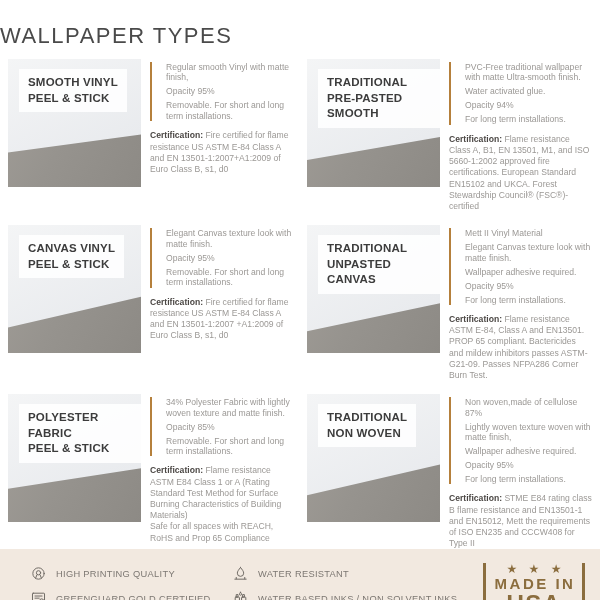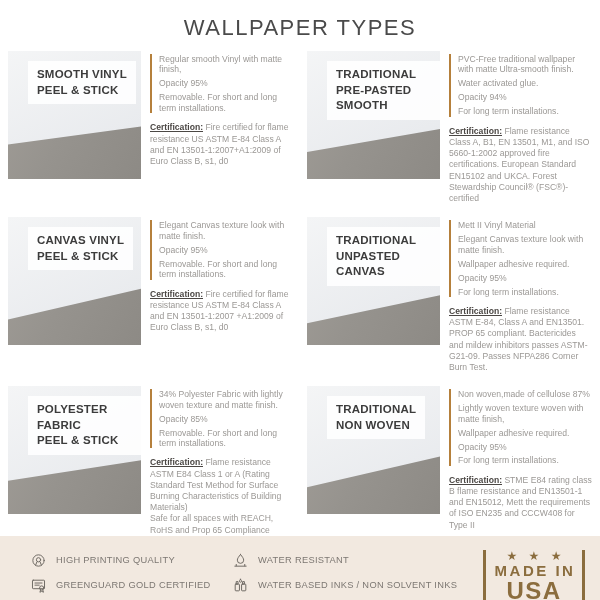--- a/index.html
+++ b/index.html
@@ -2,21 +2,21 @@
 <html><head>
 <meta charset="utf-8">
 <style>
   html,body{margin:0;padding:0;}
   body{
     width:600px;height:600px;overflow:hidden;background:#ffffff;
     font-family:"Liberation Sans", sans-serif;
     display:flex;flex-direction:column;box-sizing:border-box;
   }
   
-  .header{padding-top:15px;text-align:center;}
+  .header{padding-top:23px;text-align:left;}
   .page-title{
     margin:0;font-size:22px;font-weight:500;color:#4a4a4a;
     letter-spacing:1.5px;
   }
   
   .grid{
     display:grid;grid-template-columns:1fr 1fr;
     gap:13px 14px;padding:10px 8px 0 8px;
   }
   .cell{display:flex;gap:9px;min-height:128px;}
@@ -29,31 +29,31 @@
     position:absolute;inset:0;
     background:linear-gradient(120deg,#a39f99 0%,#96938e 50%,#8d8a85 100%);
   }
   .t0 .floor{clip-path:polygon(0 73%,100% 59%,100% 100%,0 100%);}
   .t1 .floor{clip-path:polygon(0 79%,100% 61%,100% 100%,0 100%);}
   .t2 .floor{clip-path:polygon(0 80%,100% 56%,100% 100%,0 100%);}
   .t3 .floor{clip-path:polygon(0 83%,100% 61%,100% 100%,0 100%);}
   .t4 .floor{clip-path:polygon(0 74%,100% 58%,100% 100%,0 100%);}
   .t5 .floor{clip-path:polygon(0 79%,100% 55%,100% 100%,0 100%);}
   .thumb-label{
-    position:absolute;top:10px;left:20px;max-width:118px;
+    position:absolute;top:10px;left:11px;max-width:118px;
     background:rgba(255,255,255,0.88);
     padding:6px 9px;font-size:11.5px;font-weight:600;color:#3c3c3c;
     line-height:1.35;letter-spacing:.2px;white-space:pre-line;
   }
   .info{flex:1;padding-top:3px;min-width:0;}
-  .features{border-left:2px solid #b5803c;padding-left:7px;}
+  .features{border-left:2px solid #b5803c;padding-left:14px;}
   .features p{margin:0 0 3.5px;font-size:8.6px;line-height:1.22;color:#9b9895;}
   .features p:last-child{margin-bottom:0;}
   .cert{margin:9px 0 0;font-size:8.6px;line-height:1.3;color:#9b9895;}
-  .cert b{color:#4b4744;font-weight:700;text-decoration:underline;}
+  .cert b{color:#4b4744;font-weight:700;}
   .cert span{white-space:pre-line;text-align:right;}
   
   .footer{
     margin-top:auto;height:101px;background:#f2e9e0;
     display:flex;align-items:flex-start;box-sizing:border-box;
     padding:12px 10px 0 30px;
   }
   .f-col{display:flex;flex-direction:column;}
   .f-col-left{width:202px;}
   .f-col-mid{width:246px;}

